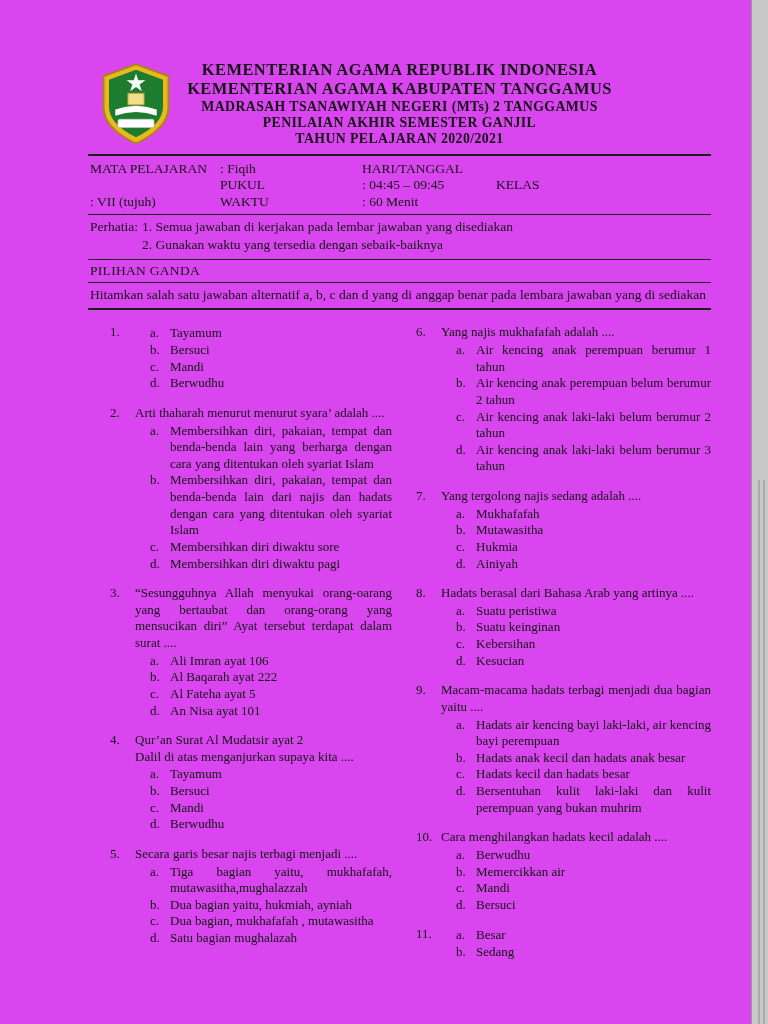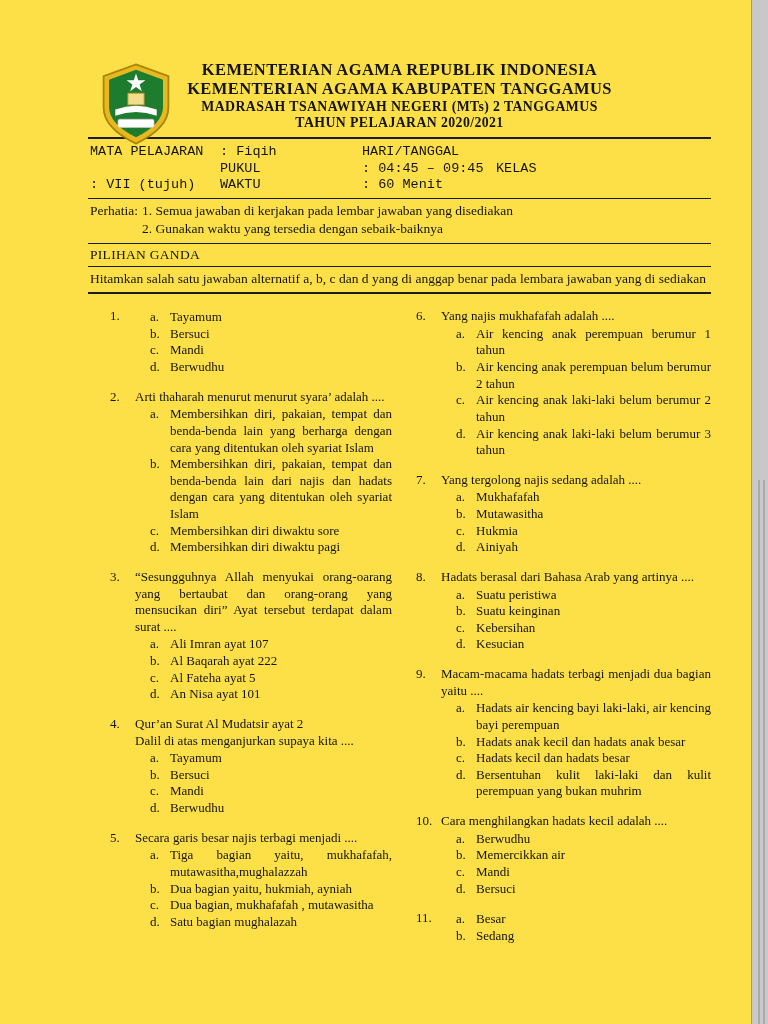--- a/index.html
+++ b/index.html
@@ -6,21 +6,21 @@
   html, body { width: 768px; height: 1024px; overflow: hidden; }
   body {
     background: #c8c8c8;
     font-family: "Liberation Serif", "DejaVu Serif", serif;
     color: #141414;
     position: relative;
   }
   .page {
     position: absolute; left: 0; top: 0;
     width: 752px; height: 1024px;
-    background: #fde047;
+    background: #d946ef;
     border-right: 1px solid #9a9a9a;
     padding: 60px 40px 0 88px;
   }
   .scan-line { position: absolute; top: 480px; bottom: 0; width: 2px; background: #aaa; }
   .scan-line.l1 { right: 8px; }
   .scan-line.l2 { right: 3px; }
 
   
   .header { position: relative; text-align: center; margin-bottom: 6px; }
   .logo { position: absolute; left: 12px; top: 2px; width: 72px; height: 84px; }
@@ -31,21 +31,20 @@
   .rule { border-top: 1.6px solid #1c1c1c; }
   .rule.thick { border-top-width: 2.4px; }
 
   
   .info-grid {
     display: grid;
     grid-template-columns: 130px 142px 134px auto;
     font-size: 13.5px;
     line-height: 1.22;
     padding: 5px 0 4px 2px;
-    font-family: Liberation Mono, monospace;
   }
   .info-grid .cell { white-space: nowrap; }
 
   
   .notice { display: flex; font-size: 13.5px; line-height: 1.25; padding: 4px 0 4px 2px; }
   .notice-label { flex: none; margin-right: 4px; }
   .notice-items div { margin-bottom: 1px; }
 
   .section-title { font-size: 13.5px; padding: 3px 0 3px 2px; letter-spacing: 0.3px; }
   .instruction { font-size: 13.5px; line-height: 1.3; padding: 3px 2px 5px 2px; text-align: justify; max-width: 620px; }
@@ -76,20 +75,21 @@
         <path d="M40 8 L70 19 L70 49 Q70 68 40 83 Q10 68 10 49 L10 19 Z" fill="#1d7c2d"></path>
         <polygon points="40,12 42.5,19.5 50.5,19.5 44,24.2 46.5,31.8 40,27 33.5,31.8 36,24.2 29.5,19.5 37.5,19.5" fill="#ffffff"></polygon>
         <rect x="31" y="34" width="18" height="13" fill="#f3dd8d" stroke="#b8962e" stroke-width="1"></rect>
         <path d="M17 52 Q40 44 63 52 L63 59 Q40 51 17 59 Z" fill="#ffffff"></path>
         <rect x="20" y="63" width="40" height="9" rx="2" fill="#ffffff" stroke="#c9c9c9" stroke-width="0.8"></rect>
       </svg>
     </div>
     <div class="h-line h-big">KEMENTERIAN AGAMA REPUBLIK INDONESIA</div>
     <div class="h-line h-big">KEMENTERIAN AGAMA KABUPATEN TANGGAMUS</div>
     <div class="h-line h-small">MADRASAH TSANAWIYAH NEGERI (MTs) 2 TANGGAMUS</div>
+    <div class="h-line h-small">PENILAIAN AKHIR SEMESTER GANJIL</div>
     <div class="h-line h-small">TAHUN PELAJARAN 2020/2021</div>
   </div>
 
   <div class="rule thick"></div>
 
   <div class="info-grid">
     <div class="cell">MATA PELAJARAN</div>
     <div class="cell"><span>:</span> <span>Fiqih</span></div>
     <div class="cell">HARI/TANGGAL</div>
 
@@ -173,21 +173,21 @@
             </div>
           </div>
         </div>
         <div class="question">
           <span class="qnum">3.</span>
           <div class="qbody">
             <div class="qtext">“Sesungguhnya Allah menyukai orang-oarang yang bertaubat dan orang-orang yang mensucikan diri” Ayat tersebut terdapat dalam surat ....</div>
             <div class="options">
               <div class="option">
                 <span class="olet">a.</span>
-                <div class="otext">Ali Imran ayat 107</div>
+                <div class="otext">Ali Imran ayat 106</div>
               </div>
               <div class="option">
                 <span class="olet">b.</span>
                 <div class="otext">Al Baqarah ayat 222</div>
               </div>
               <div class="option">
                 <span class="olet">c.</span>
                 <div class="otext">Al Fateha ayat 5</div>
               </div>
               <div class="option">

